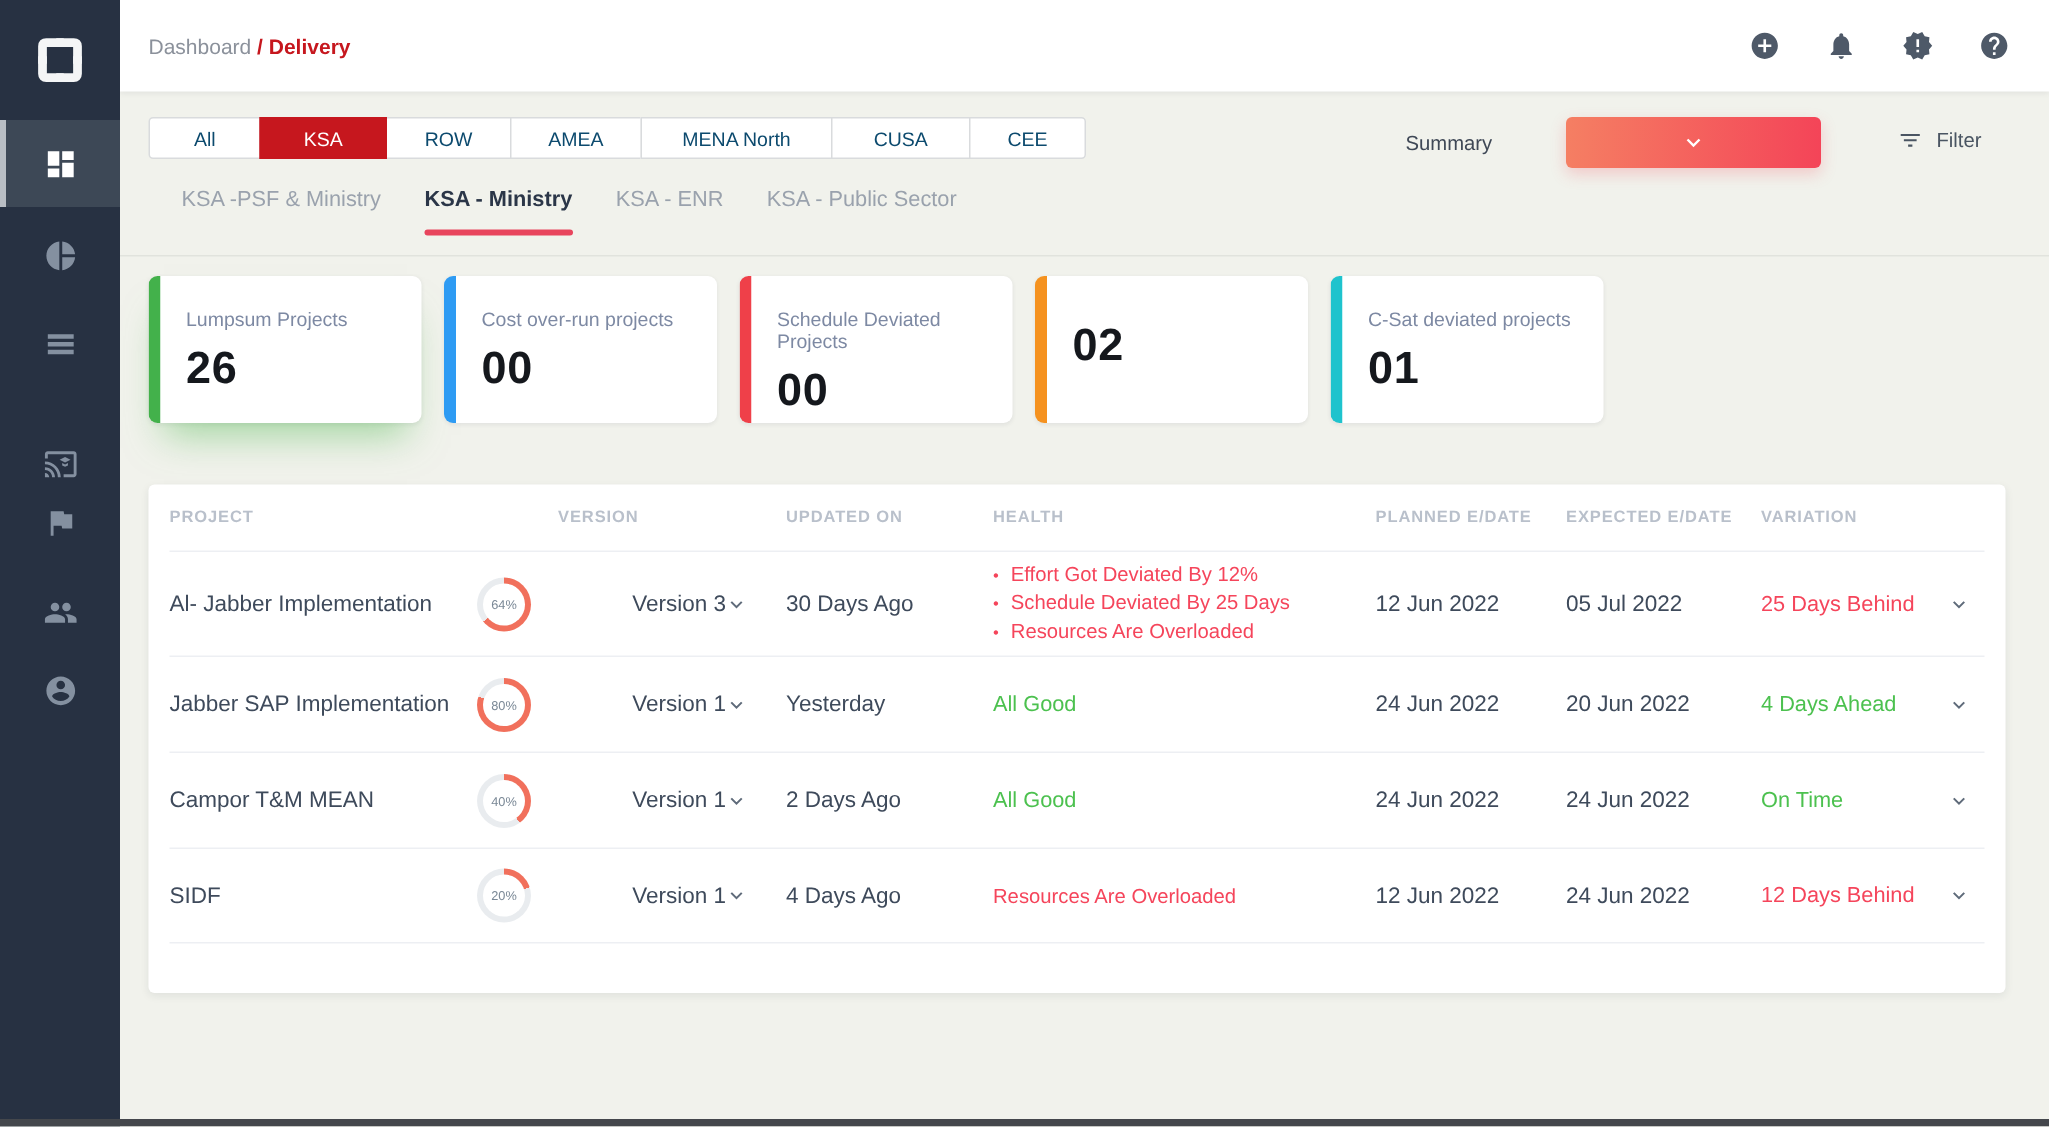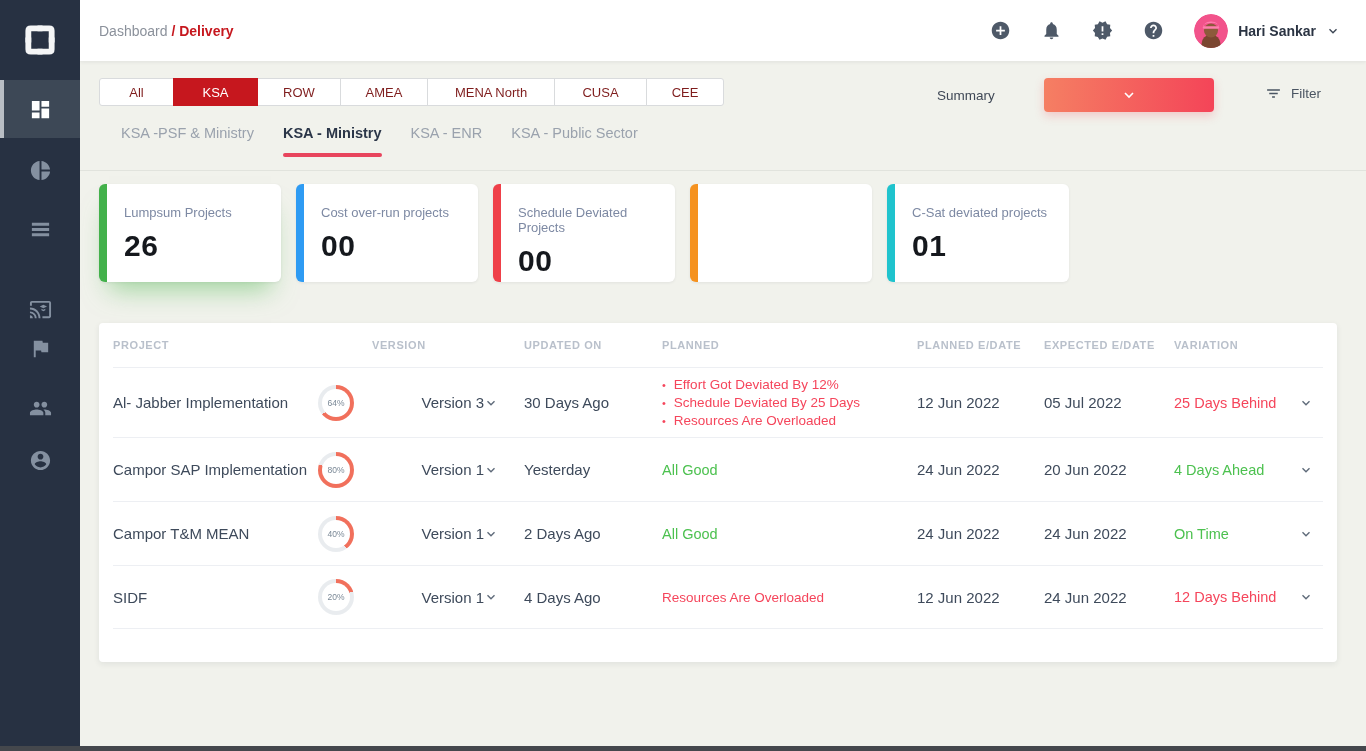--- a/index.html
+++ b/index.html
@@ -25,21 +25,21 @@
   .user-chip { display:flex; align-items:center; gap:10px; cursor:pointer; }
   .avatar { width:34px; height:34px; border-radius:50%; overflow:hidden; }
   .user-name { font-size:14px; font-weight:bold; color:#2a3342; }
   .chev { width:14px; height:14px; }
   .chev svg { width:14px; height:14px; stroke:#3e4856; stroke-width:2.4; fill:none; }
 
   .main { position:absolute; left:80px; top:61px; right:0; bottom:0; }
 
   
   .region-tabs { position:absolute; left:19px; top:17px; display:flex; }
-  .region-tab { height:28px; background:#fff; border:1px solid #d9dbdd; margin-left:-1px; display:flex; align-items:center; justify-content:center; font-size:13px; color:#7f1d1d; cursor:pointer; }
+  .region-tab { height:28px; background:#fff; border:1px solid #d9dbdd; margin-left:-1px; display:flex; align-items:center; justify-content:center; font-size:13px; color:#0c4a6e; cursor:pointer; }
   .region-tab:first-child { margin-left:0; border-radius:3px 0 0 3px; }
   .region-tab:last-child { border-radius:0 3px 3px 0; }
   .region-tab:nth-child(1){width:75px}.region-tab:nth-child(2){width:85px}
   .region-tab:nth-child(3){width:84px}.region-tab:nth-child(4){width:88px}
   .region-tab:nth-child(5){width:128px}.region-tab:nth-child(6){width:93px}
   .region-tab:nth-child(7){width:78px}
   .region-tab.active { background:var(--brand-red,#c6171e); color:#fff; border-color:var(--brand-red,#c6171e); z-index:1; }
 
   .summary-label { position:absolute; left:857px; top:27px; font-size:13.5px; color:#3f4856; }
   .summary-dropdown { position:absolute; left:964px; top:17px; width:170px; height:34px; border:none; border-radius:4px; cursor:pointer;
@@ -163,37 +163,20 @@
     <span class="hicon">
       <svg viewBox="0 0 24 24">
           <path d="M23 12l-2.44-2.78.34-3.68-3.61-.82-1.89-3.18L12 3 8.6 1.54 6.71 4.72l-3.61.81.34 3.68L1 12l2.44 2.78-.34 3.69 3.61.82 1.89 3.18L12 21l3.4 1.46 1.89-3.18 3.61-.82-.34-3.68L23 12zm-10 5h-2v-2h2v2zm0-4h-2V7h2v6z"></path>
         </svg>
     </span>
     <span class="hicon">
       <svg viewBox="0 0 24 24">
           <path d="M12 2C6.48 2 2 6.48 2 12s4.48 10 10 10 10-4.48 10-10S17.52 2 12 2zm1 17h-2v-2h2v2zm2.07-7.75l-.9.92C13.45 12.9 13 13.5 13 15h-2v-.5c0-1.1.45-2.1 1.17-2.83l1.24-1.26c.37-.36.59-.86.59-1.41 0-1.1-.9-2-2-2s-2 .9-2 2H8c0-2.21 1.79-4 4-4s4 1.79 4 4c0 .88-.36 1.68-.93 2.25z"></path>
         </svg>
     </span>
-    <div class="user-chip">
-      <span class="avatar">
-        <svg viewBox="0 0 34 34" width="34" height="34">
-          <circle cx="17" cy="17" r="17" fill="#f2538b"></circle>
-          <circle cx="17" cy="30" r="9.5" fill="#7a4630"></circle>
-          <circle cx="17" cy="16.5" r="7" fill="#8d5a3b"></circle>
-          <path d="M9.5 14.5 Q9 7.5 17 7.5 Q25 7.5 24.5 14.5 L24.5 11 Q21 8 17 9 Q12 8.5 9.5 11 Z" fill="#ff7fae"></path>
-          <rect x="8.8" y="12.2" width="16.4" height="2.6" rx="1.3" fill="#ff7fae"></rect>
-        </svg>
-      </span>
-      <span class="user-name">Hari Sankar</span>
-      <span class="chev">
-        <svg viewBox="0 0 24 24">
-            <path d="M6 9l6 6 6-6"></path>
-          </svg>
-      </span>
-    </div>
   </div>
 </div>
 
 <div class="main">
 
   <div class="region-tabs">
     <div class="region-tab">All</div>
     <div class="region-tab active">KSA</div>
     <div class="region-tab">ROW</div>
     <div class="region-tab">AMEA</div>
@@ -230,33 +213,34 @@
     </div>
     <div class="stat-card" style="border-left-color: rgb(46, 155, 243);">
       <div class="stat-label">Cost over-run projects</div>
       <div class="stat-value">00</div>
     </div>
     <div class="stat-card" style="border-left-color: rgb(239, 64, 73);">
       <div class="stat-label">Schedule Deviated Projects</div>
       <div class="stat-value">00</div>
     </div>
     <div class="stat-card" style="border-left-color: rgb(245, 146, 31);">
+      <div class="stat-value">02</div>
     </div>
     <div class="stat-card" style="border-left-color: rgb(31, 195, 205);">
       <div class="stat-label">C-Sat deviated projects</div>
       <div class="stat-value">01</div>
     </div>
   </div>
 
   <div class="table-card">
     <div class="t-head">
       <div class="th span2">PROJECT</div>
       <div class="th">VERSION</div>
       <div class="th">UPDATED ON</div>
-      <div class="th">PLANNED</div>
+      <div class="th">HEALTH</div>
       <div class="th">PLANNED E/DATE</div>
       <div class="th">EXPECTED E/DATE</div>
       <div class="th">VARIATION</div>
       <div class="th"></div>
     </div>
 
     <div class="t-row tall">
       <div class="cell project-cell">Al- Jabber Implementation</div>
       <div class="ring" style="background: conic-gradient(rgb(241, 112, 92) 64%, rgb(233, 236, 239) 0deg);">
         <span class="ring-inner">64%</span>
@@ -286,21 +270,21 @@
       <div class="cell">05 Jul 2022</div>
       <div class="variation-cell bad">25 Days Behind</div>
       <div class="row-chev">
           <span class="chev"><svg viewBox="0 0 24 24">
               <path d="M6 9l6 6 6-6"></path>
             </svg></span>
         </div>
     </div>
 
     <div class="t-row">
-      <div class="cell project-cell">Campor SAP Implementation</div>
+      <div class="cell project-cell">Jabber SAP Implementation</div>
       <div class="ring" style="background: conic-gradient(rgb(241, 112, 92) 80%, rgb(233, 236, 239) 0deg);">
         <span class="ring-inner">80%</span>
       </div>
       <div class="cell version-cell">
         <span>Version 1</span>
         <span class="chev"><svg viewBox="0 0 24 24">
               <path d="M6 9l6 6 6-6"></path>
             </svg></span>
       </div>
       <div class="cell">Yesterday</div>

